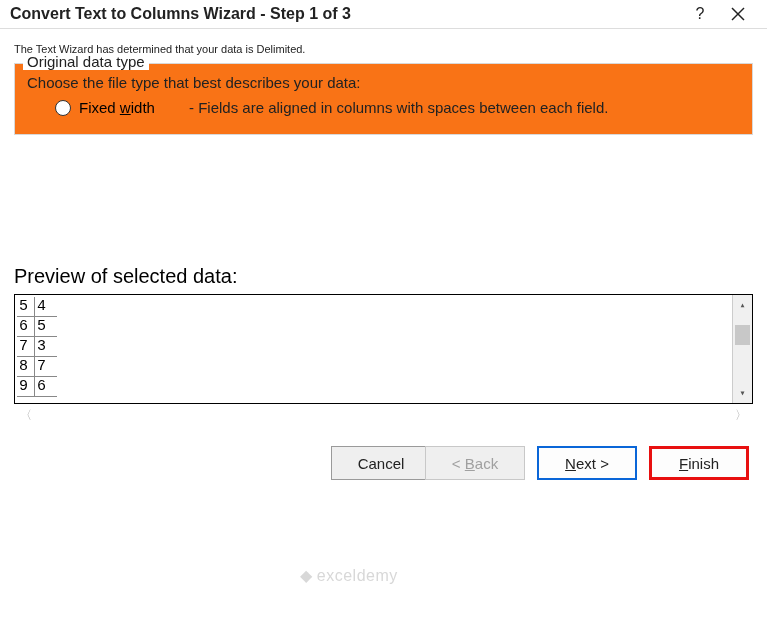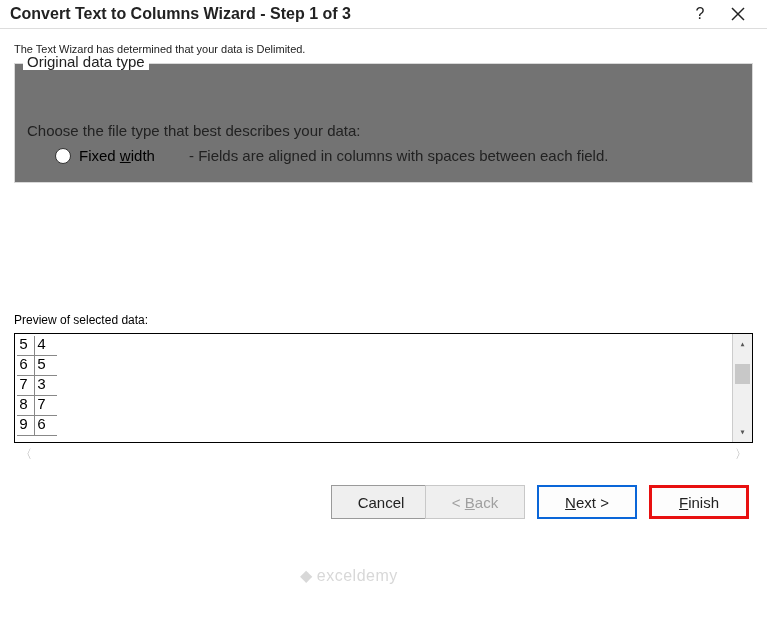--- a/index.html
+++ b/index.html
@@ -43,36 +43,35 @@
     .intro-line {
       font-size: 11px;
       color: #222;
       margin-bottom: 6px;
     }
     .fieldset {
       border: 1px solid #d8d8d8;
       margin-top: 8px;
       padding: 10px 20px 14px 12px;
       position: relative;
-      background: #737373;
+      background: #f97316;
     }
     .fieldset .legend {
       position: absolute;
       top: -11px;
       left: 8px;
       background: #fff;
       padding: 0 4px;
       font-size: 15px;
       color: #222;
     }
     .fieldset .prompt {
       font-size: 15px;
       color: #222;
       margin-bottom: 8px;
-      margin-top: 48px;
     }
     .radio-row {
       display: flex;
       align-items: center;
       margin: 4px 0 4px 28px;
       font-size: 15px;
     }
     .radio {
       width: 16px;
       height: 16px;
@@ -93,21 +92,21 @@
       border-radius: 50%;
     }
     .radio-label {
       min-width: 110px;
       display: inline-block;
     }
     .radio-label .dotted { border: 1px dotted #555; padding: 0 1px; }
     .radio-label .accel { text-decoration: underline; }
     .radio-desc { color: #222; }
     .preview-label {
-      font-size: 12px;
+      font-size: 20px;
       margin-top: 130px;
       margin-bottom: 6px;
     }
     .preview-area {
       display: flex;
       border: 1px solid #000;
       height: 110px;
       font-family: "Courier New", monospace;
       font-size: 15px;
     }

